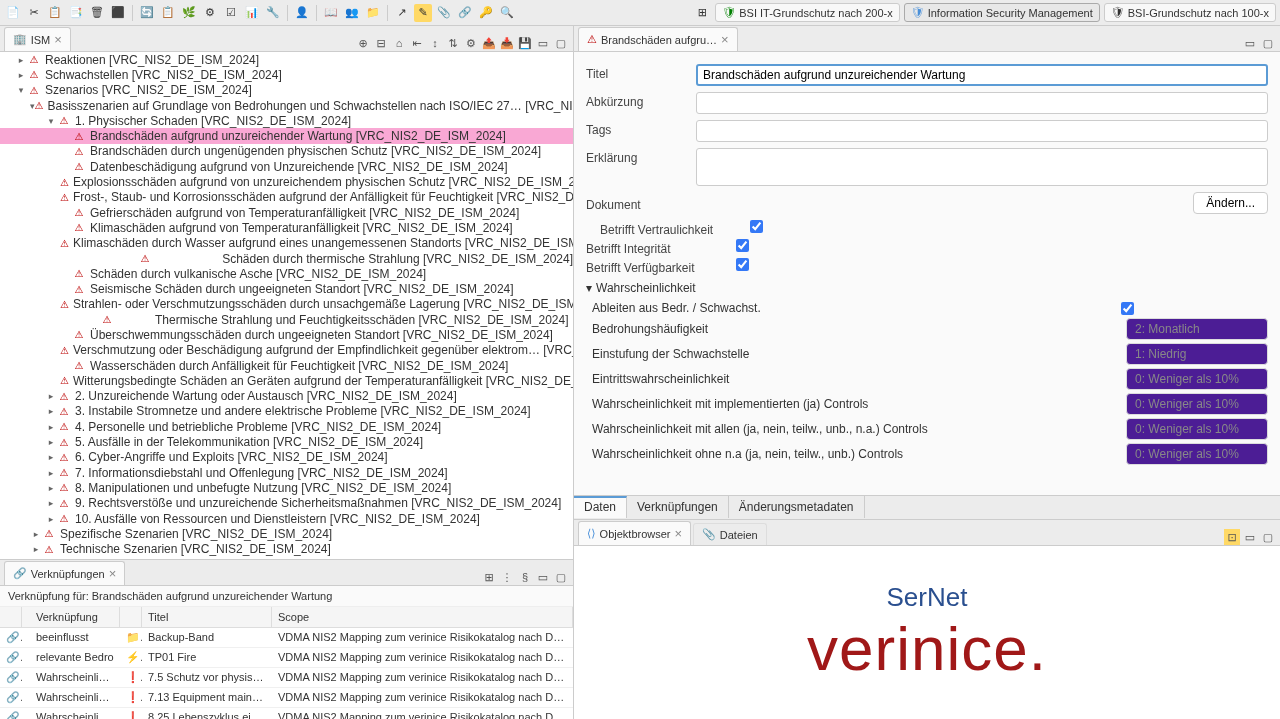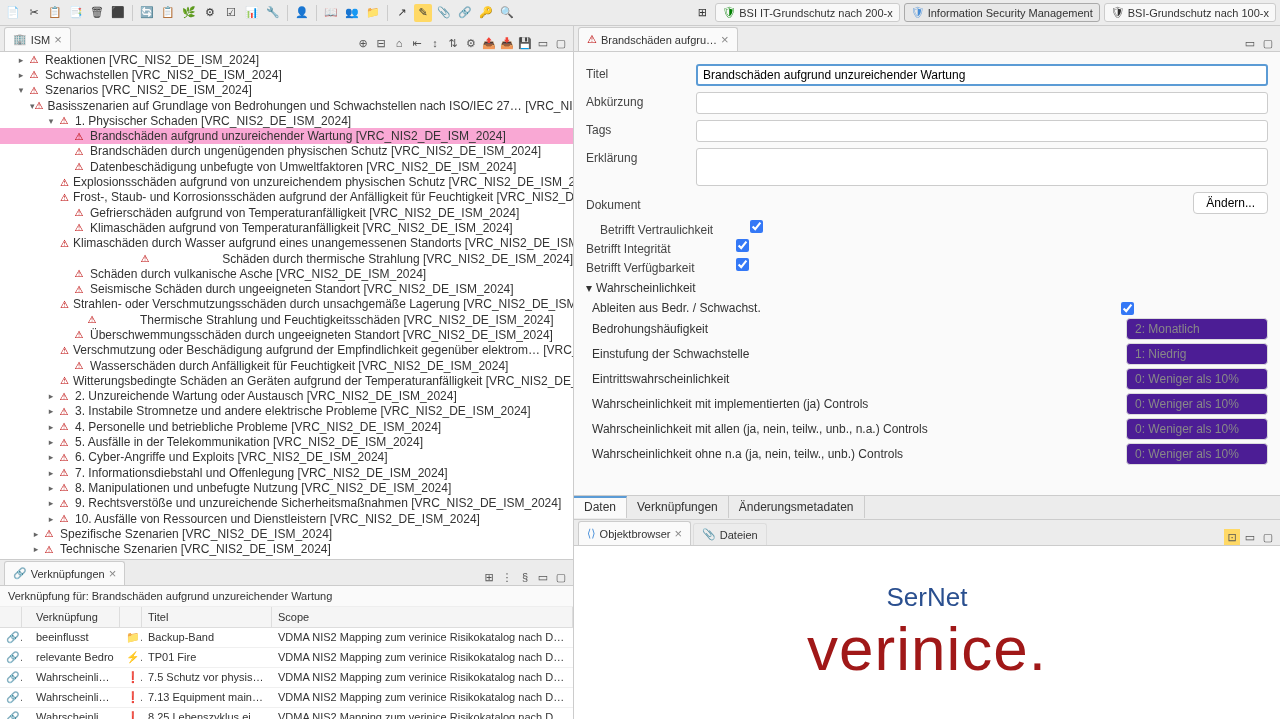--- a/index.html
+++ b/index.html
@@ -157,21 +157,21 @@
           <span class="tree-label">Brandschäden aufgrund unzureichender Wartung [VRC_NIS2_DE_ISM_2024]</span>
         </div>
         <div class="tree-row" style="padding-left: 60px;">
           <span class="disclosure"></span>
           <span class="tree-icon warn-ico"></span>
           <span class="tree-label">Brandschäden durch ungenügenden physischen Schutz [VRC_NIS2_DE_ISM_2024]</span>
         </div>
         <div class="tree-row" style="padding-left: 60px;">
           <span class="disclosure"></span>
           <span class="tree-icon warn-ico"></span>
-          <span class="tree-label">Datenbeschädigung unbefugte von Umweltfaktoren [VRC_NIS2_DE_ISM_2024]</span>
+          <span class="tree-label">Datenbeschädigung aufgrund von Unzureichende [VRC_NIS2_DE_ISM_2024]</span>
         </div>
         <div class="tree-row" style="padding-left: 60px;">
           <span class="disclosure"></span>
           <span class="tree-icon warn-ico"></span>
           <span class="tree-label">Explosionsschäden aufgrund von unzureichendem physischen Schutz [VRC_NIS2_DE_ISM_20</span>
         </div>
         <div class="tree-row" style="padding-left: 60px;">
           <span class="disclosure"></span>
           <span class="tree-icon warn-ico"></span>
           <span class="tree-label">Frost-, Staub- und Korrosionsschäden aufgrund der Anfälligkeit für Feuchtigkeit [VRC_NIS2_DI</span>
@@ -204,21 +204,21 @@
         <div class="tree-row" style="padding-left: 60px;">
           <span class="disclosure"></span>
           <span class="tree-icon warn-ico"></span>
           <span class="tree-label">Seismische Schäden durch ungeeigneten Standort [VRC_NIS2_DE_ISM_2024]</span>
         </div>
         <div class="tree-row" style="padding-left: 60px;">
           <span class="disclosure"></span>
           <span class="tree-icon warn-ico"></span>
           <span class="tree-label">Strahlen- oder Verschmutzungsschäden durch unsachgemäße Lagerung [VRC_NIS2_DE_ISM_…</span>
         </div>
-        <div class="tree-row" style="padding-left: 36px; gap: 37px;">
+        <div class="tree-row" style="padding-left: 51px; gap: 37px;">
           <span class="disclosure"></span>
           <span class="tree-icon warn-ico"></span>
           <span class="tree-label">Thermische Strahlung und Feuchtigkeitsschäden [VRC_NIS2_DE_ISM_2024]</span>
         </div>
         <div class="tree-row" style="padding-left: 60px;">
           <span class="disclosure"></span>
           <span class="tree-icon warn-ico"></span>
           <span class="tree-label">Überschwemmungsschäden durch ungeeigneten Standort [VRC_NIS2_DE_ISM_2024]</span>
         </div>
         <div class="tree-row" style="padding-left: 60px;">

